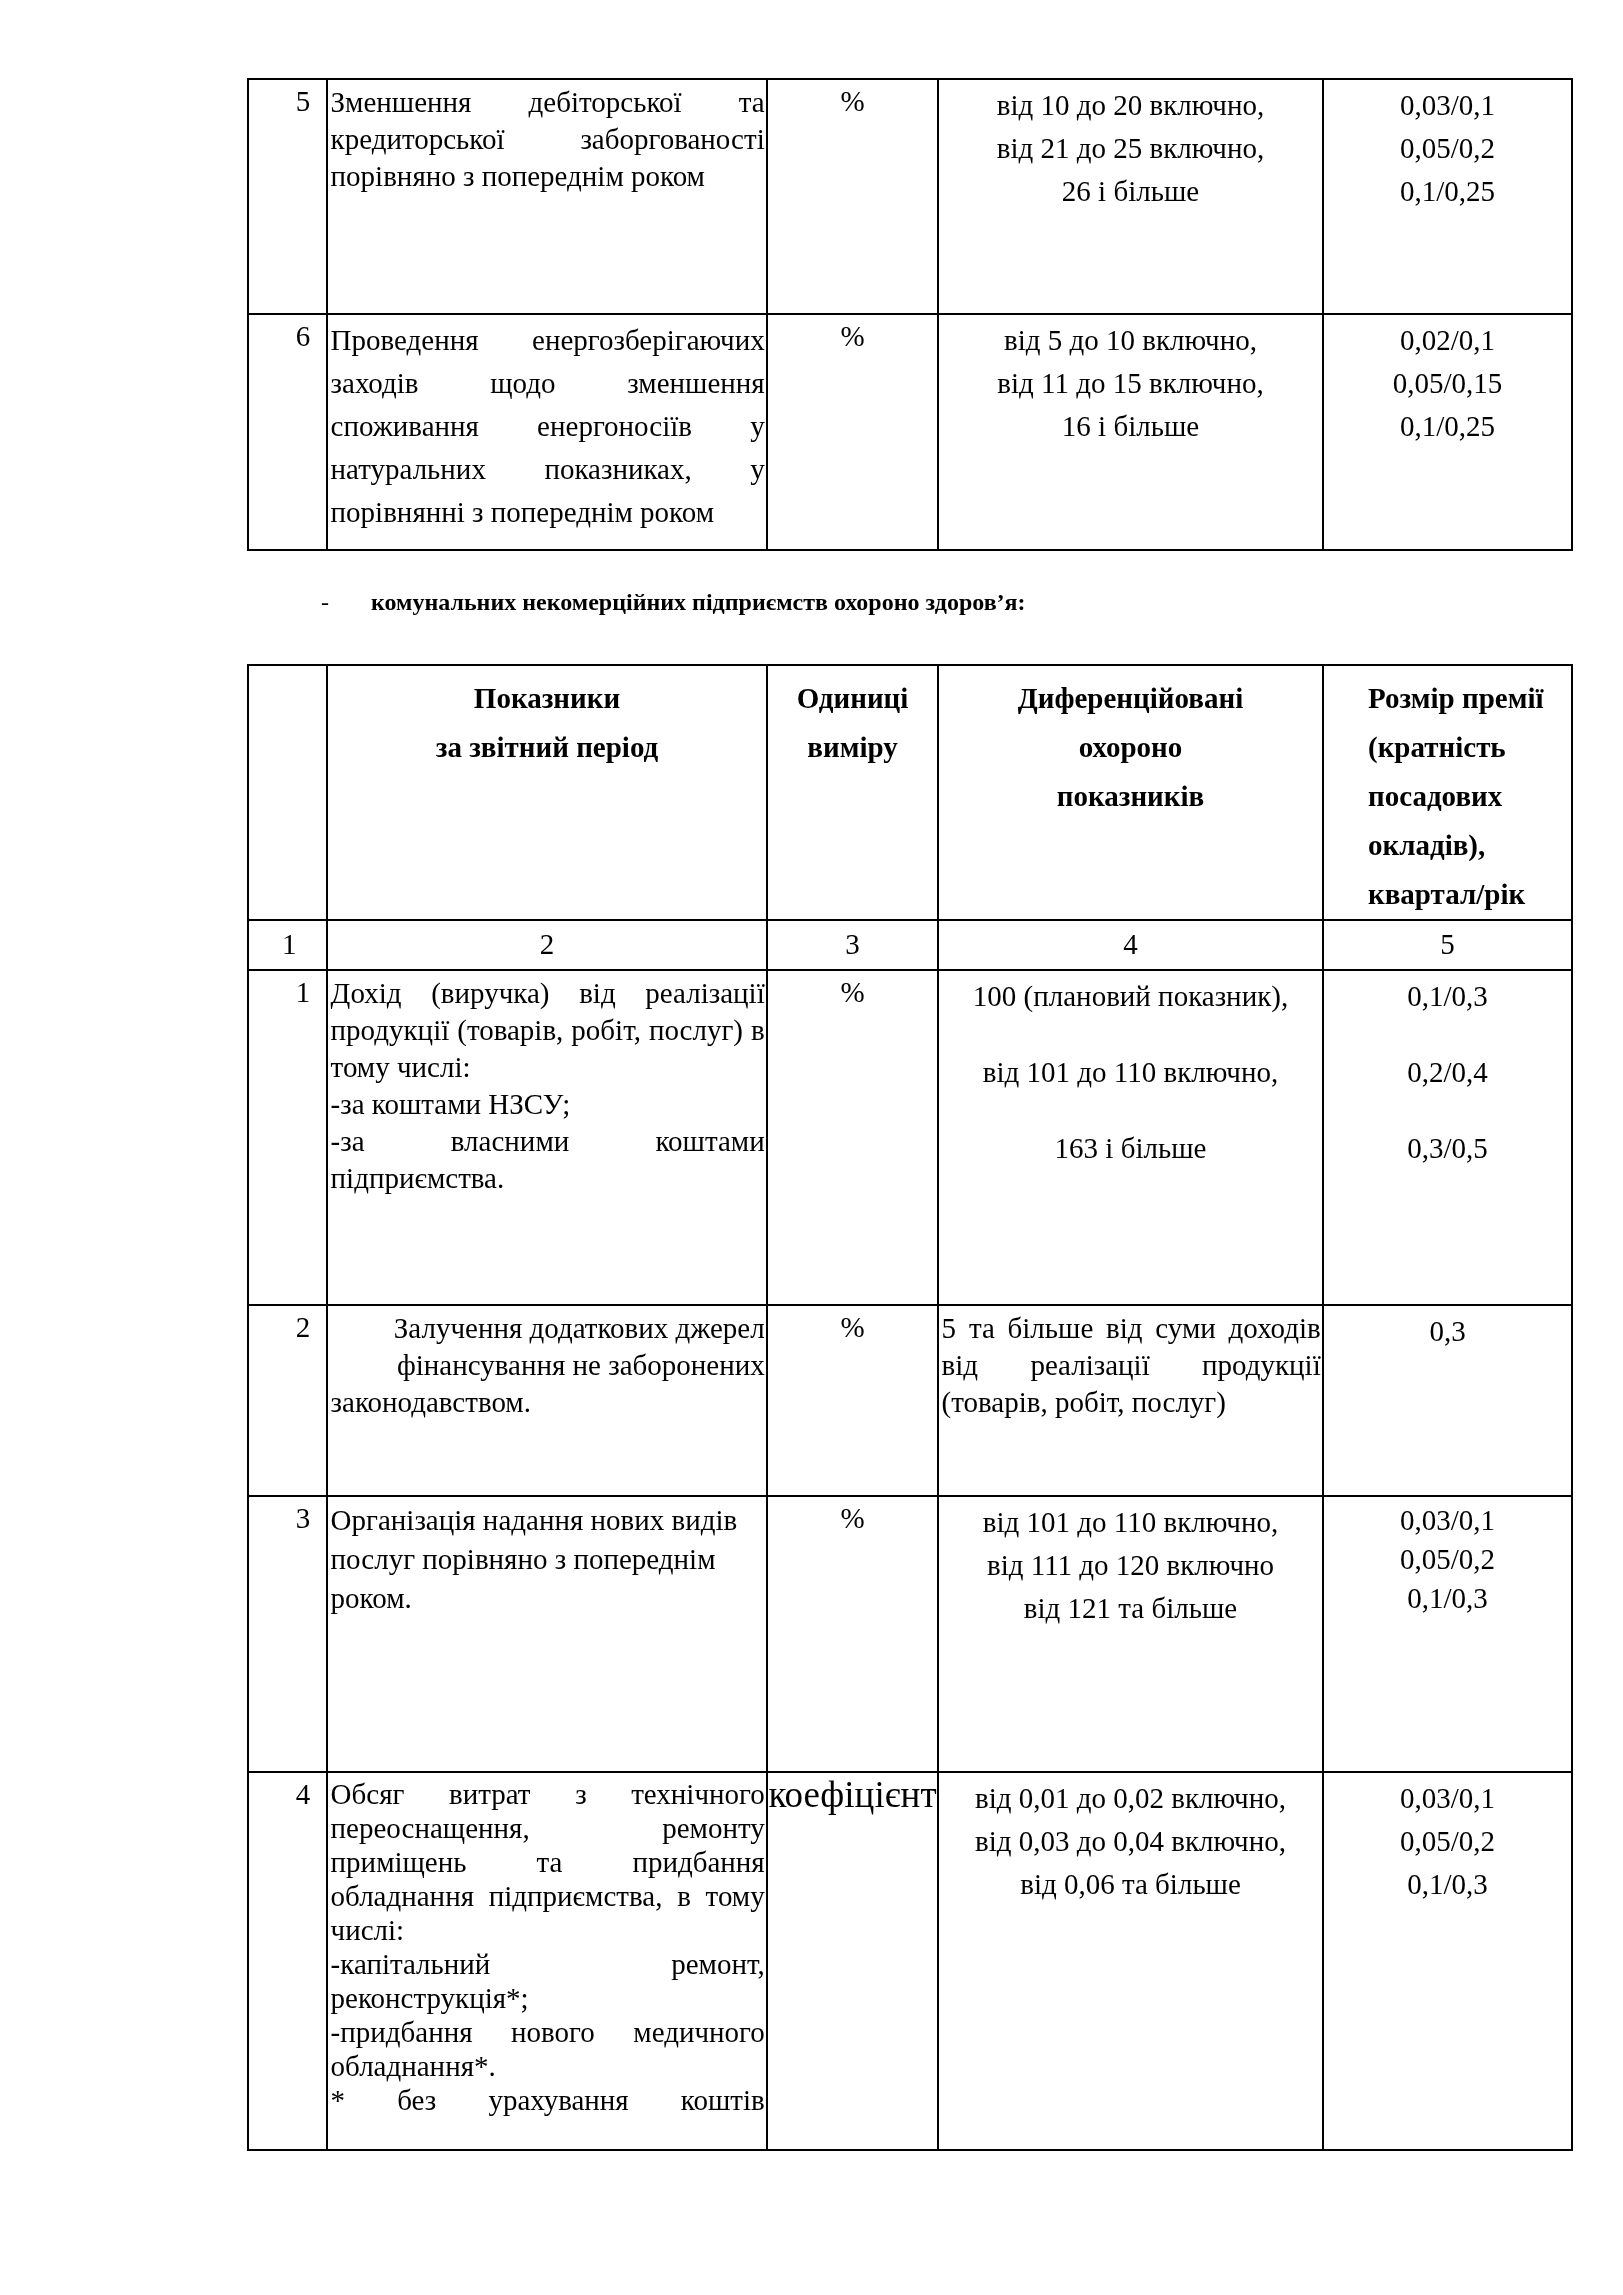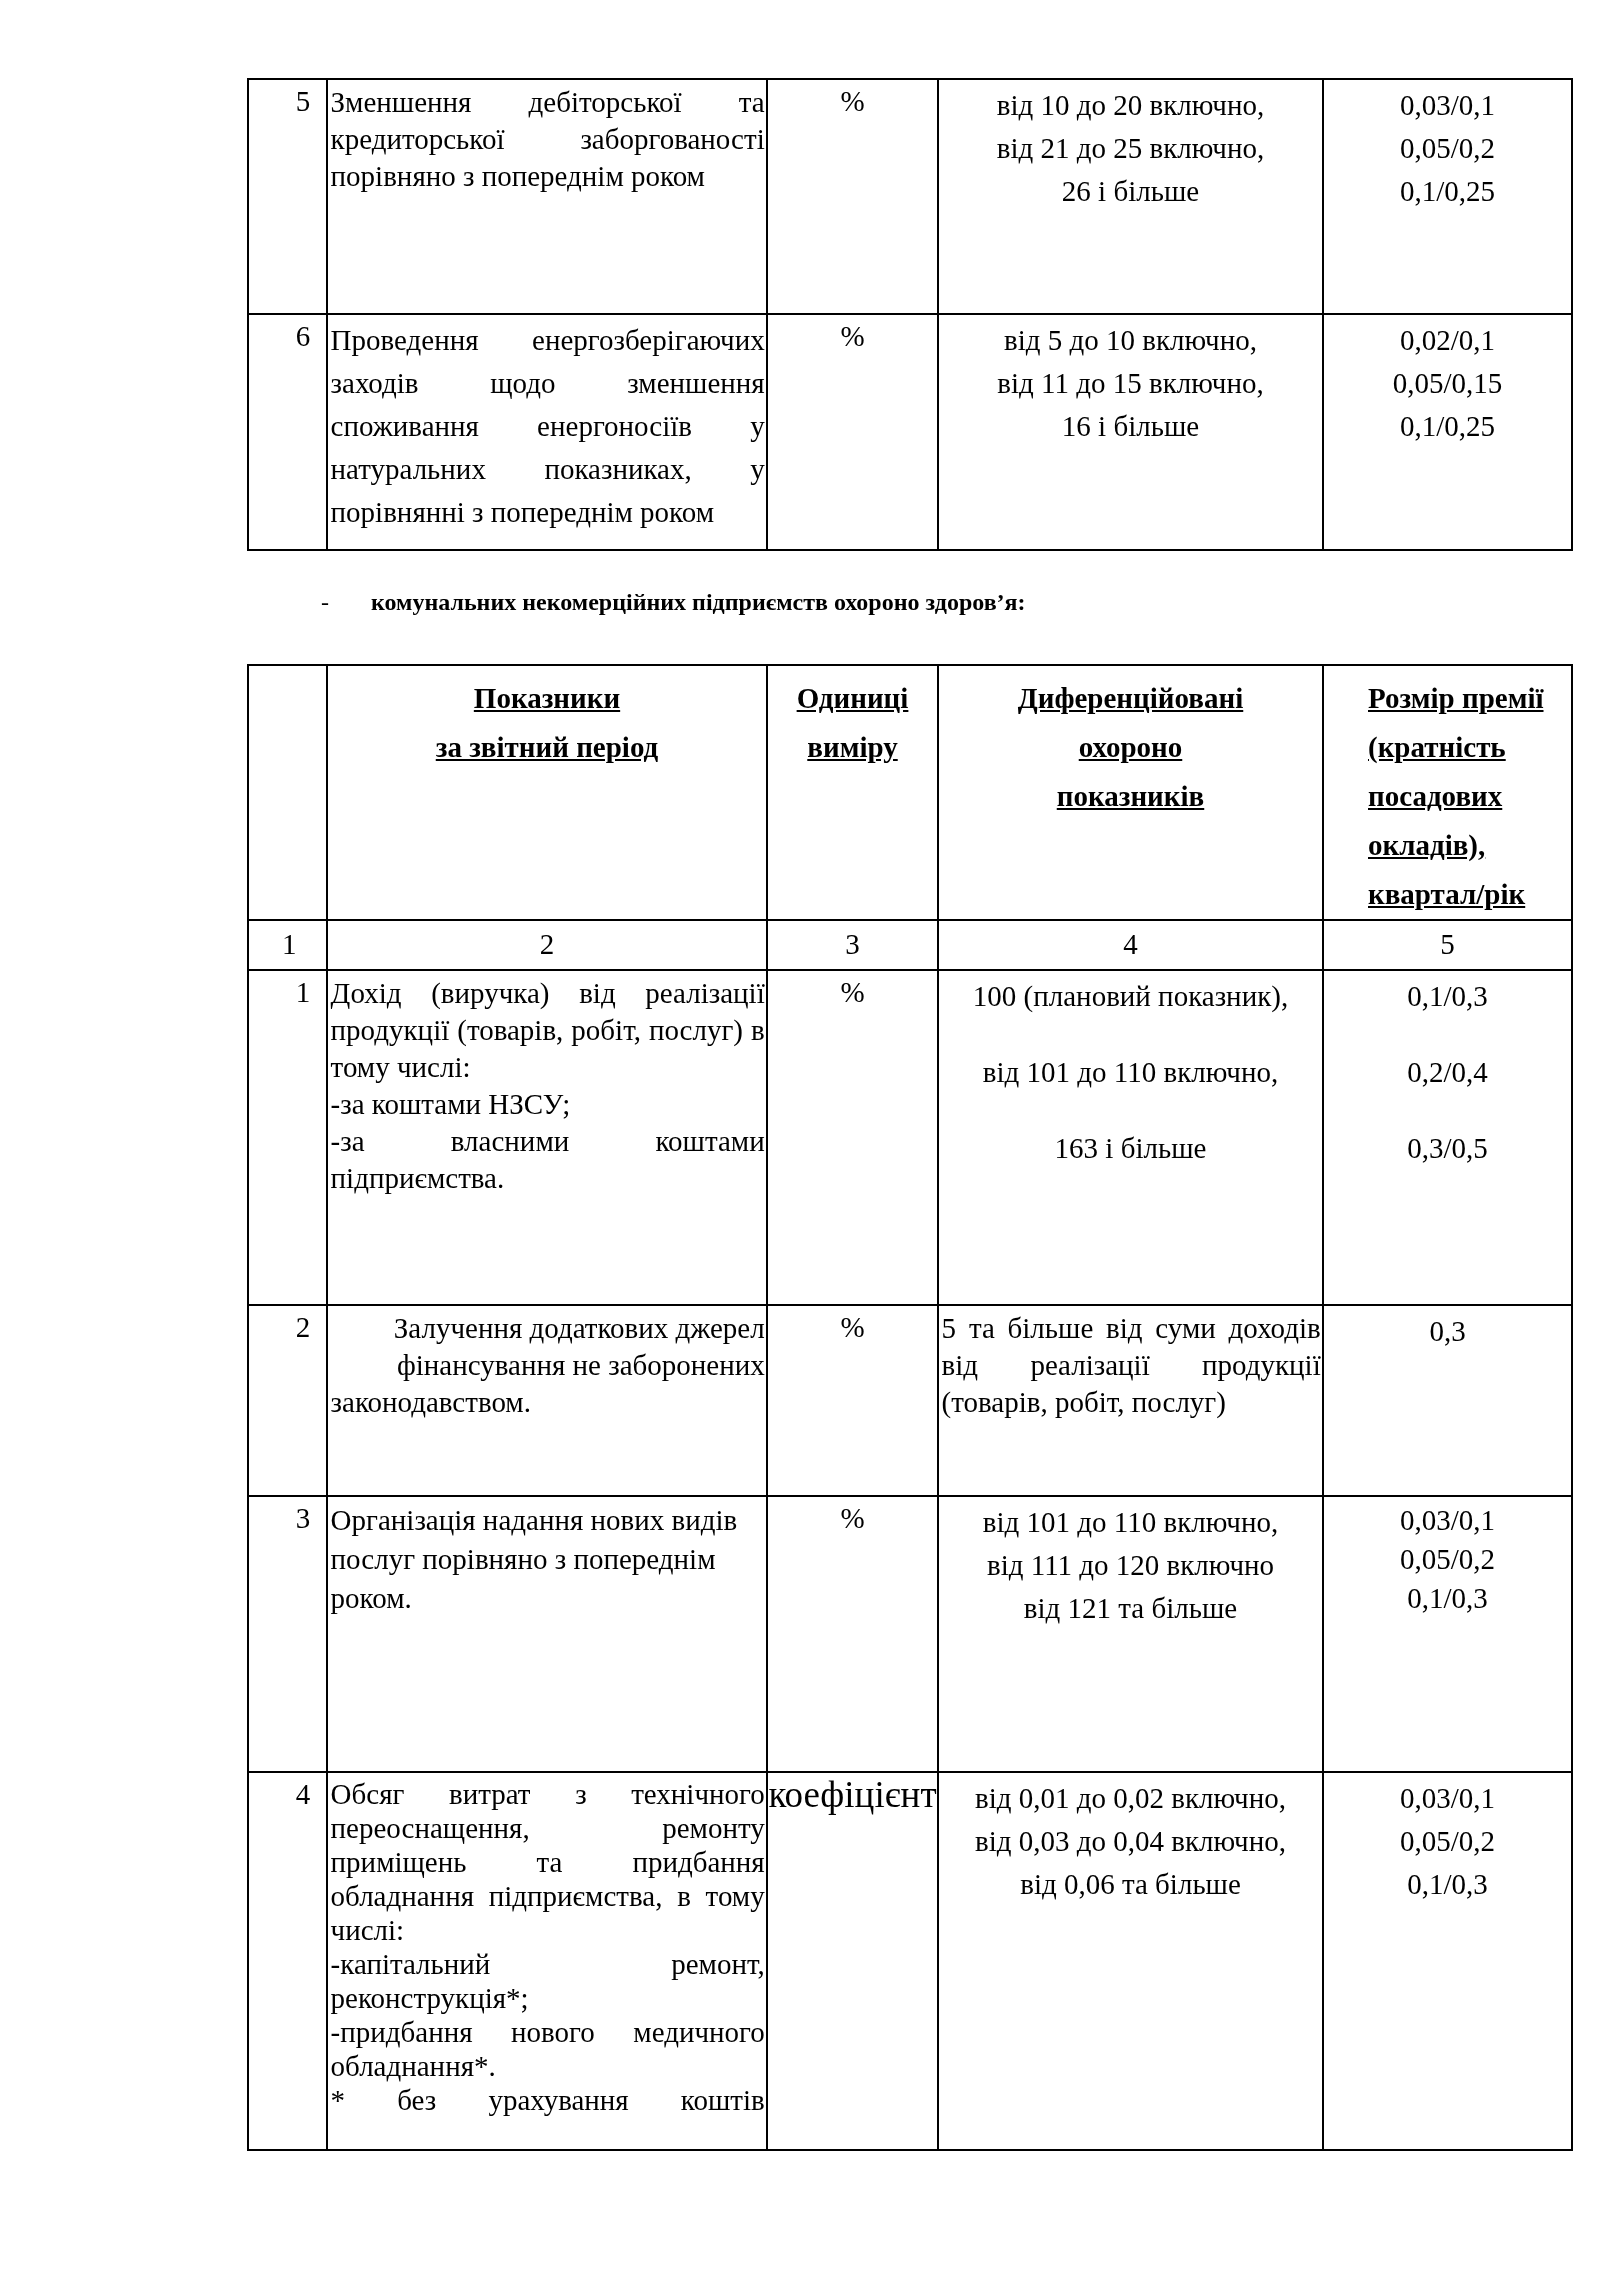--- a/index.html
+++ b/index.html
@@ -7,21 +7,21 @@
          font-family: "Liberation Serif", "DejaVu Serif", serif; color: #000; }
   .tbl { position: absolute; left: 247px; border-collapse: collapse; table-layout: fixed; }
   .tbl td { border: 2px solid #000; vertical-align: top; padding: 0; font-size: 29px; }
   .c1 { width: 79px; } .c2 { width: 440px; } .c3 { width: 171px; } .c4 { width: 385px; } .c5 { width: 249px; }
   .num { text-align: right; padding-right: 15.7px !important; padding-top: 3.9px !important; line-height: 35px; }
   .desc { text-align: justify; text-align-last: left; line-height: 37px; padding: 3.9px 1.3px 0 2.6px !important; }
   .unit { text-align: center; line-height: 35px; padding-top: 3.9px !important; }
   .vals { text-align: center; line-height: 43px; padding-top: 3.9px !important; }
   .vals div, .prem div { white-space: nowrap; }
   .prem { text-align: center; line-height: 43px; padding-top: 3.9px !important; }
-  .hd td { font-weight: bold; text-align: center; line-height: 49px; padding-top: 7.9px !important; text-decoration: underline; }
+  .hd td { font-weight: bold; text-align: center; line-height: 49px; padding-top: 7.9px !important; }
   .hd .c5txt { text-align: left; padding-right: 10.5px !important; padding-left: 44px; }
   .nr td { text-align: center; line-height: 39px; padding-top: 3.9px !important; }
   .nr td.n1 { text-align: left; padding-left: 33px !important; }
   .spaced div { margin-bottom: 33px; }
   .justify { text-align: justify; text-align-last: justify; }
   .heading { position: absolute; top: 589px; left: 281px; font-size: 24px; font-weight: bold; margin-left: 40px; }
   .heading .dash { display: inline-block; width: 50px; font-weight: normal; }
 </style>
 </head>
 <body>

